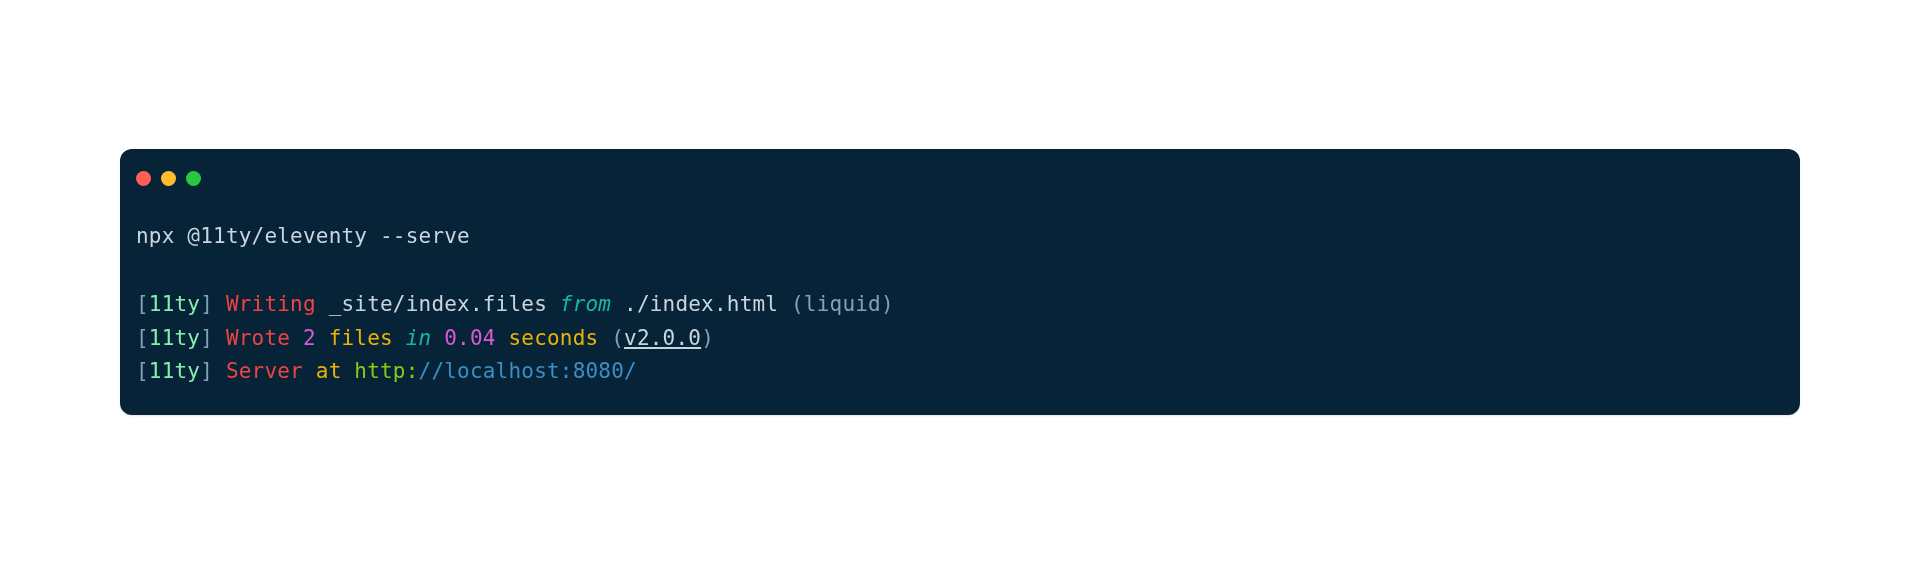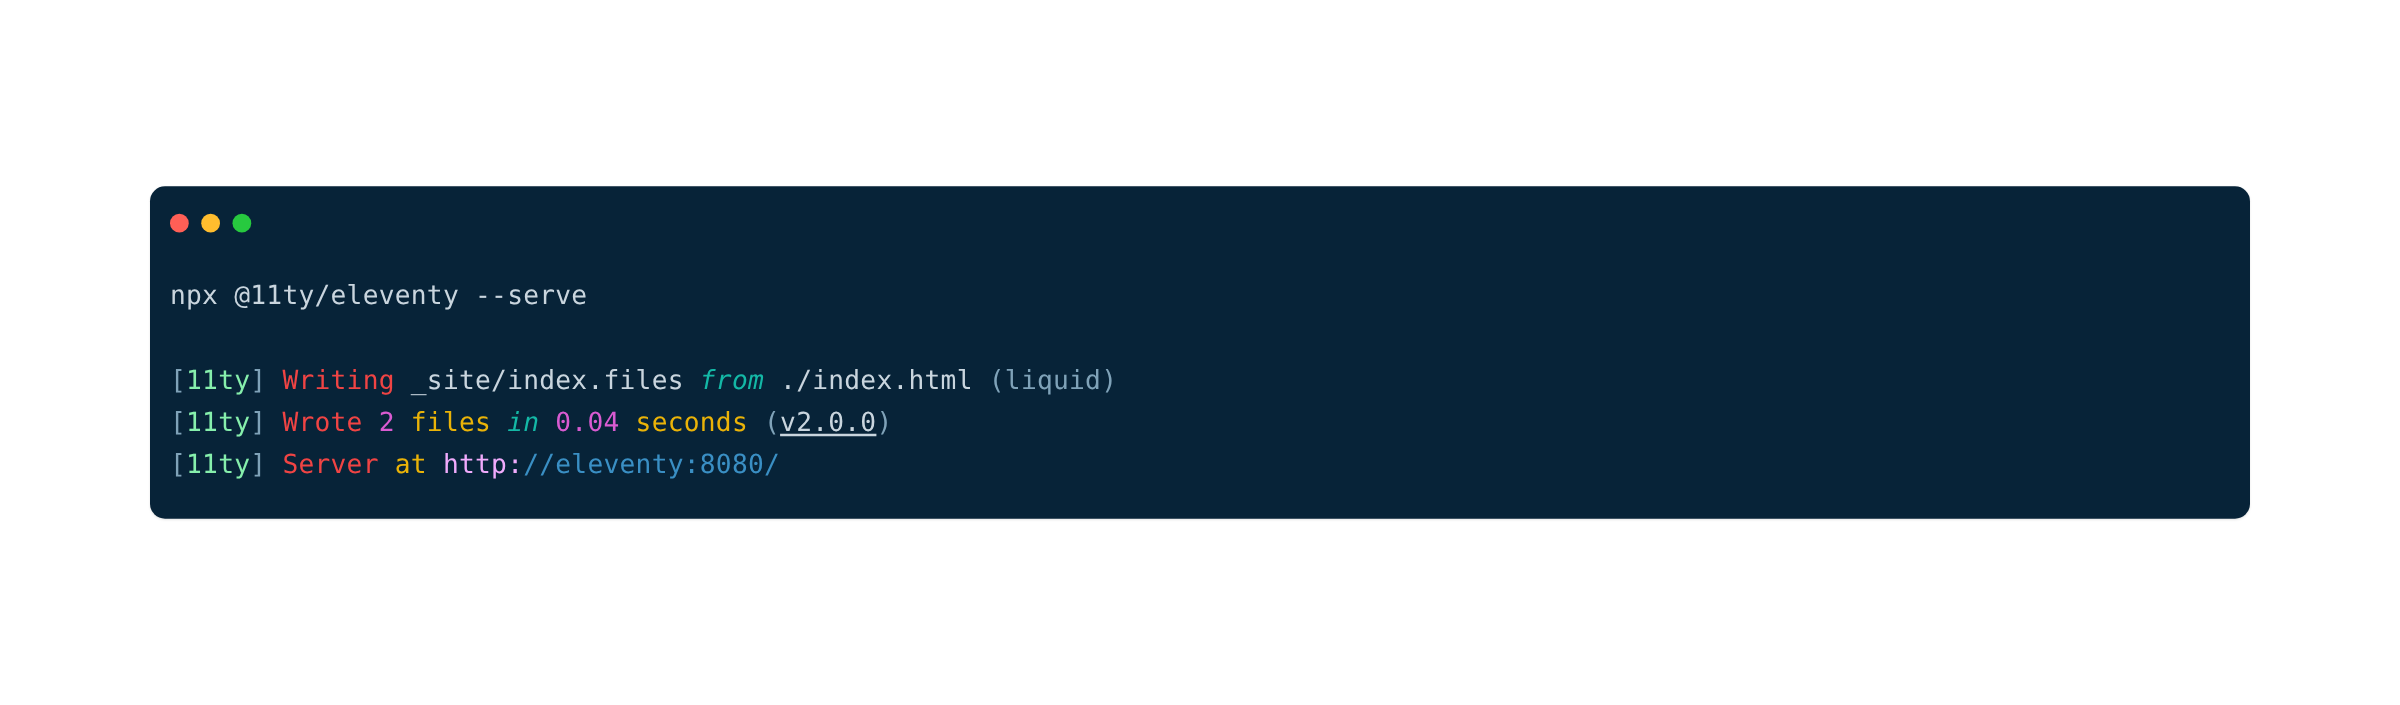--- a/index.html
+++ b/index.html
@@ -50,21 +50,21 @@
     }
     .bracket { color: #7fa2b8; }
     .tag { color: #86efac; }
     .verb { color: #ef4444; }
     .path { color: #c9d5de; }
     .kw { color: #14b8a6; font-style: italic; }
     .source { color: #c9d5de; }
     .paren { color: #7fa2b8; }
     .word { color: #eab308; }
     .num { color: #d95bd1; }
-    .proto { color: #f0abfc; }
+    .proto { color: #84cc16; }
     .url { color: #3a8fc4; }
     .version { color: #c9d5de; text-decoration: underline; }
   </style>
 </head>
 <body>
 
 <div class="terminal-window">
   <div class="window-controls">
     <div class="control-dot control-close"></div>
     <div class="control-dot control-minimize"></div>
@@ -72,15 +72,15 @@
   </div>
   <div class="terminal-content">
     <div class="command-line">npx @11ty/eleventy --serve</div>
 
     <div class="log-line"><span class="bracket">[</span><span class="tag">11ty</span><span class="bracket">] </span><span class="verb">Writing</span><span> </span><span class="path">_site/index.files</span><span> </span><span class="kw">from</span><span> </span><span class="source">./index.html </span><span class="paren">(liquid)</span></div>
 
 
     <div class="log-line"><span class="bracket">[</span><span class="tag">11ty</span><span class="bracket">] </span><span class="verb">Wrote</span><span> </span><span class="num">2</span><span class="word"> files </span><span class="kw">in</span><span> </span><span class="num">0.04</span><span class="word"> seconds </span><span class="paren">(</span><span class="version">v2.0.0</span><span class="paren">)</span></div>
 
 
-    <div class="log-line"><span class="bracket">[</span><span class="tag">11ty</span><span class="bracket">] </span><span class="verb">Server</span><span class="word"> at </span><span class="proto">http:</span><span class="url">//eleventy:8080/</span></div>
+    <div class="log-line"><span class="bracket">[</span><span class="tag">11ty</span><span class="bracket">] </span><span class="verb">Server</span><span class="word"> at </span><span class="proto">http:</span><span class="url">//localhost:8080/</span></div>
   </div>
 </div>
 
 </body></html>

